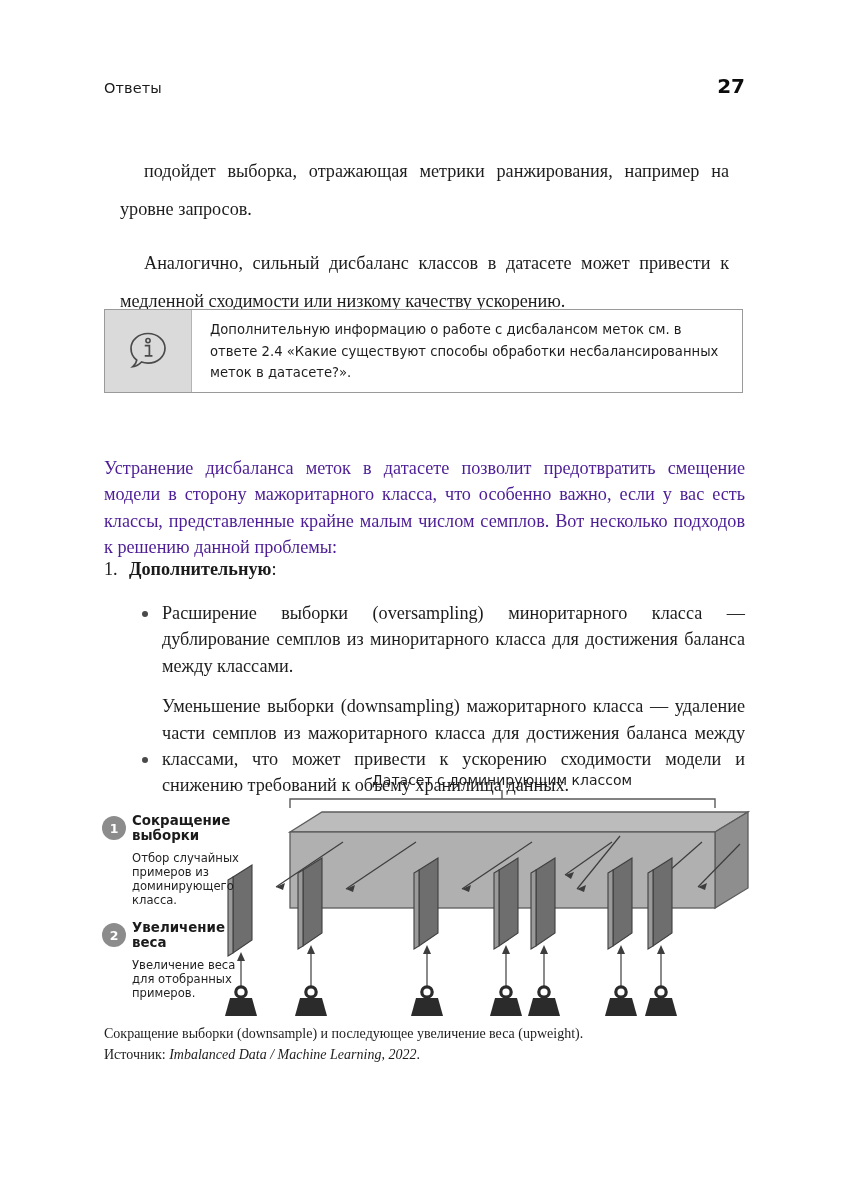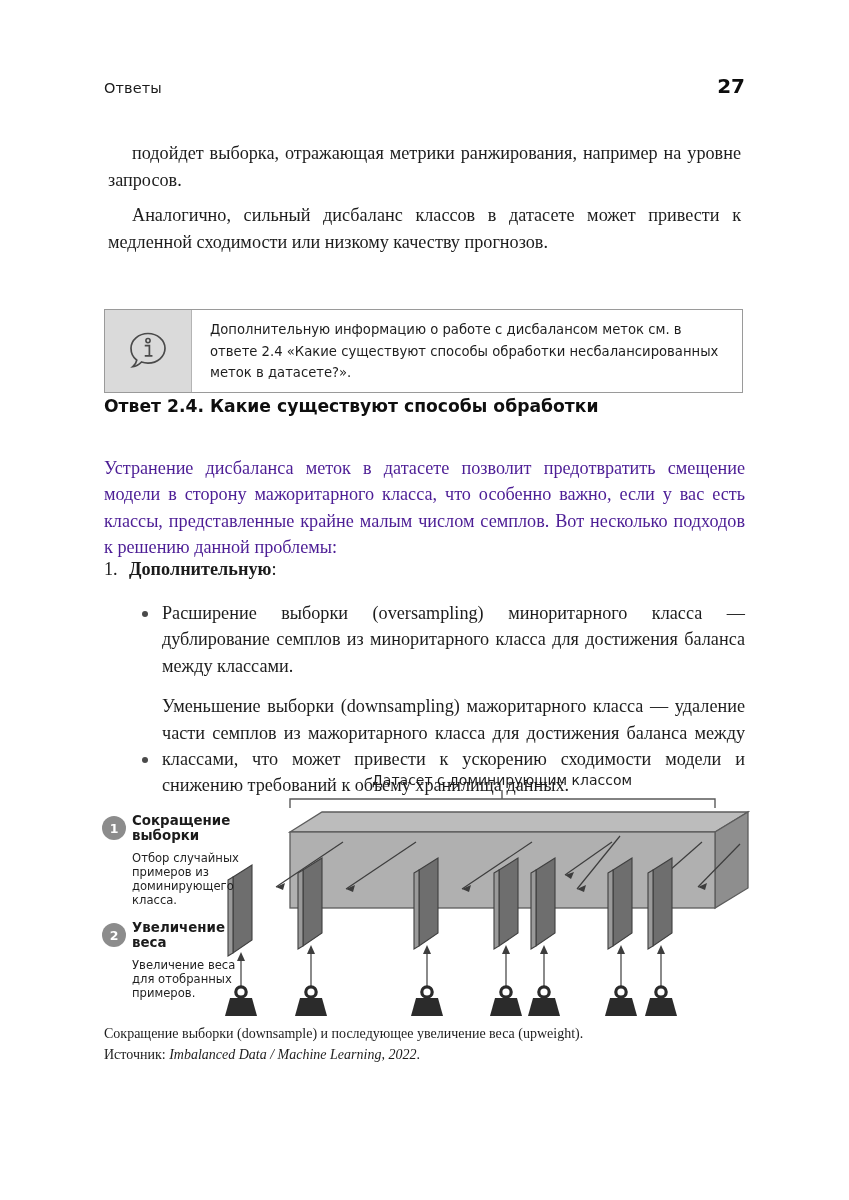--- a/index.html
+++ b/index.html
@@ -47,24 +47,24 @@
   }
 
   
   .body-col {
     position: absolute;
     left: 104px;
     top: 136px;
     width: 641px;
   }
   p.para {
-    margin: 4px;
+    margin: 16px;
     font-family: "Liberation Serif", serif;
     font-size: 18.2px;
-    line-height: 27px;
+    line-height: 38px;
     text-align: justify;
     color: #1d1d1d;
     text-indent: 24px;
     hyphens: manual;
   }
   p.para + p.para { margin-top: 8px; }
 
   
   .callout {
     position: absolute;
@@ -200,36 +200,35 @@
 
 <div class="page">
 
   <div class="running-head">
     <span class="rh-title">Ответы</span>
     <span class="rh-page">27</span>
   </div>
 
   <div class="body-col">
     <p class="para">подойдет выборка, отражающая метрики ранжирования, например на уровне запросов.</p>
-    <p class="para">Аналогично, сильный дисбаланс классов в датасете может привести к медленной сходимости или низкому качеству прогнозов.</p>
+    <p class="para">Аналогично, сильный дисбаланс классов в датасете может привести к медленной сходимости или низкому качеству ускорению.</p>
   </div>
 
   <div class="callout">
     <div class="callout-iconcell">
       <svg width="46" height="46" viewBox="0 0 46 46">
         <path d="M23 5.5c9.4 0 17 6.6 17 14.8 0 8.2-7.6 14.8-17 14.8-2.3 0-4.5-.4-6.5-1.1-2.1 2.2-5.3 4.3-8.7 4.6 2.3-1.9 3.6-4.2 4-6.4C7.5 29.1 6 24.8 6 20.3 6 12.1 13.6 5.5 23 5.5z" fill="none" stroke="#4a4a4a" stroke-width="1.7"></path>
         <circle cx="23" cy="12.6" r="2.1" fill="none" stroke="#4a4a4a" stroke-width="1.6"></circle>
         <path d="M20.6 17.6h3.8v10.2h2.2M20.6 27.8h6" fill="none" stroke="#4a4a4a" stroke-width="1.7" stroke-linecap="square"></path>
       </svg>
     </div>
     <div class="callout-text">Дополнительную информацию о работе с дисбалансом меток см. в ответе 2.4 «Какие существуют способы обработки несбалансированных меток в датасете?».</div>
   </div>
 
   <div class="answer-heading">
-    <div>Ответ 2.4. Какие существуют способы обработки</div>
   </div>
 
   <div class="intro-para">
     <p>Устранение дисбаланса меток в датасете позволит предотвратить смещение модели в сторону мажоритарного класса, что особенно важно, если у вас есть классы, представленные крайне малым числом семплов. Вот несколько подходов к решению данной проблемы:</p>
   </div>
 
   <div class="olist">
     <div class="oitem">
       <span class="oitem-num">1.</span>
       <span class="oitem-text"><b>Дополнительную</b><span>:</span></span>

